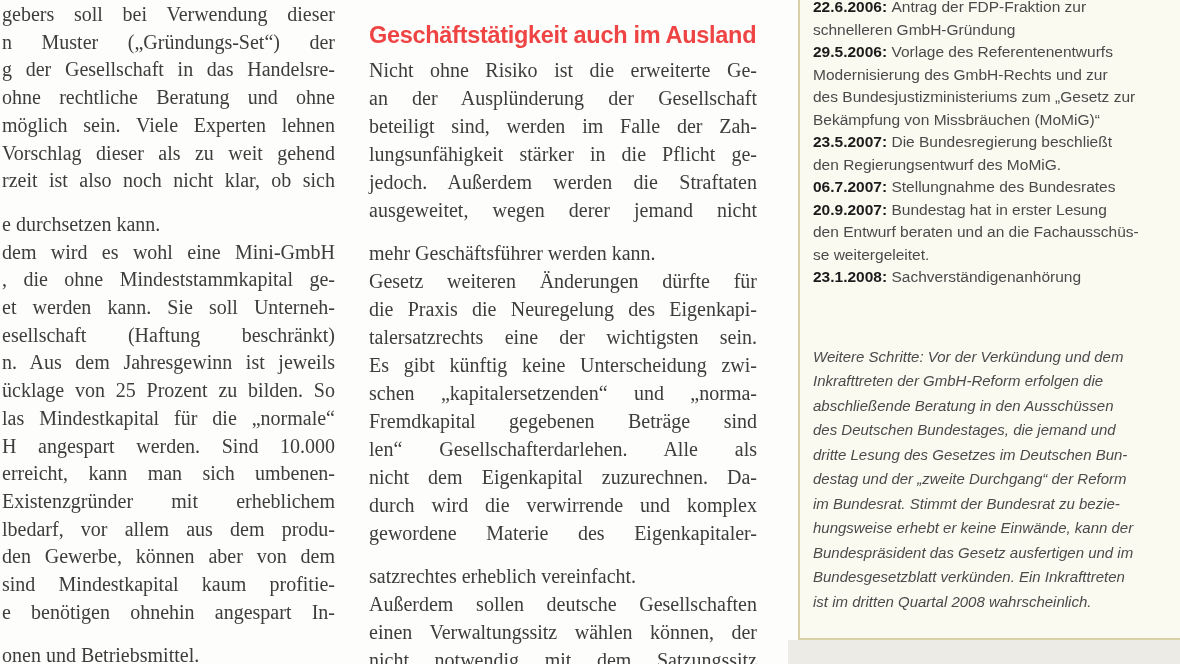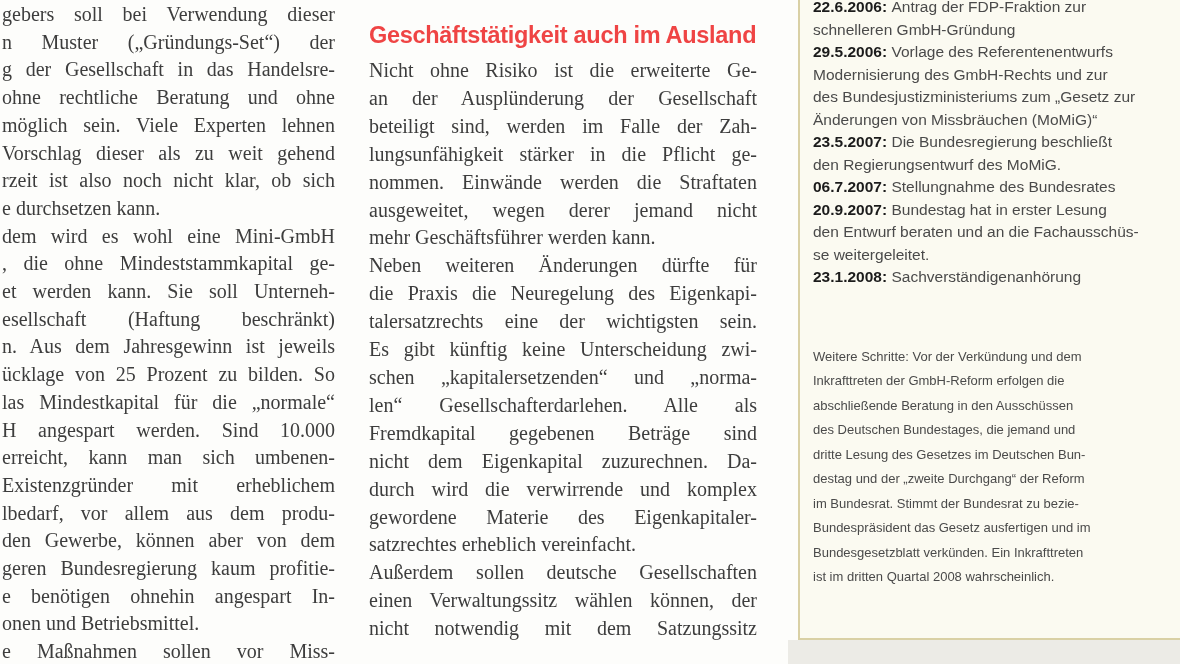--- a/index.html
+++ b/index.html
@@ -12,21 +12,21 @@
   .page { position: relative; width: 968px; height: 664px; }
 
   
   .serif-col { color: #3d3d3d; font-size: 20px; }
   .serif-col .line {
     text-align: justify;
     text-align-last: justify;
     white-space: nowrap;
     overflow: visible;
   }
-  .serif-col .endline { text-align-last: left; }
+  .serif-col .endline { text-align-last: left; margin-top: 16px; }
 
   .col-left {
     position: absolute; left: 2px; top: 1px; width: 333px;
     line-height: 27.7px;
   }
   .col-mid {
     position: absolute; left: 369px; top: 0; width: 388px;
   }
   .mid-heading {
     margin: 21px 0 8px 0;
@@ -48,21 +48,21 @@
     background: #fbfaf1;
     border: 2px solid #d9d0a5;
     padding: 10px 16px 0 13px;
     font-family: "Liberation Sans", sans-serif;
     color: #4a4a4a;
   }
   .timeline { font-size: 15.5px; line-height: 22.5px; }
   .timeline .line b { color: #1b1b1b; font-weight: 700; }
   .next-steps {
     margin-top: 56px;
-    font-size: 13px; line-height: 24.5px;
+    font-size: 15px; line-height: 24.5px; font-style: italic;
   }
   .timeline .line, .next-steps .line { white-space: nowrap; }
 
   
   .below-sidebar {
     position: absolute; left: 788px; top: 640px;
     width: 392px; height: 24px;
     background: #ecebe6;
   }
 </style>
@@ -85,77 +85,78 @@
       <div class="line">et werden kann. Sie soll Unterneh-</div>
       <div class="line">esellschaft (Haftung beschränkt)</div>
       <div class="line">n. Aus dem Jahresgewinn ist jeweils</div>
       <div class="line">ücklage von 25 Prozent zu bilden. So</div>
       <div class="line">las Mindestkapital für die „normale“</div>
       <div class="line">H angespart werden. Sind 10.000</div>
       <div class="line">erreicht, kann man sich umbenen-</div>
       <div class="line">Existenzgründer mit erheblichem</div>
       <div class="line">lbedarf, vor allem aus dem produ-</div>
       <div class="line">den Gewerbe, können aber von dem</div>
-      <div class="line">geren Bundesregierung kaum profitie-</div>
+      <div class="line">sind Mindestkapital kaum profitie-</div>
       <div class="line">e benötigen ohnehin angespart In-</div>
       <div class="line endline">onen und Betriebsmittel.</div>
       <div class="line">e Maßnahmen sollen vor Miss-</div>
     </section>
 
   <section class="col-mid">
     <h2 class="mid-heading">Geschäftstätigkeit auch im Ausland</h2>
     <div class="mid-body serif-col">
         <div class="line">Nicht ohne Risiko ist die erweiterte Ge-</div>
         <div class="line">an der Ausplünderung der Gesellschaft</div>
         <div class="line">beteiligt sind, werden im Falle der Zah-</div>
         <div class="line">lungsunfähigkeit stärker in die Pflicht ge-</div>
-        <div class="line">nommen. Einwände werden die Straftaten</div>
+        <div class="line">jedoch. Außerdem werden die Straftaten</div>
         <div class="line">ausgeweitet, wegen derer jemand nicht</div>
         <div class="line endline">mehr Geschäftsführer werden kann.</div>
-        <div class="line">Neben weiteren Änderungen dürfte für</div>
+        <div class="line">Gesetz weiteren Änderungen dürfte für</div>
         <div class="line">die Praxis die Neuregelung des Eigenkapi-</div>
         <div class="line">talersatzrechts eine der wichtigsten sein.</div>
         <div class="line">Es gibt künftig keine Unterscheidung zwi-</div>
         <div class="line">schen „kapitalersetzenden“ und „norma-</div>
+        <div class="line">Fremdkapital gegebenen Beträge sind</div>
         <div class="line">len“ Gesellschafterdarlehen. Alle als</div>
-        <div class="line">Fremdkapital gegebenen Beträge sind</div>
         <div class="line">nicht dem Eigenkapital zuzurechnen. Da-</div>
         <div class="line">durch wird die verwirrende und komplex</div>
         <div class="line">gewordene Materie des Eigenkapitaler-</div>
         <div class="line endline">satzrechtes erheblich vereinfacht.</div>
         <div class="line">Außerdem sollen deutsche Gesellschaften</div>
         <div class="line">einen Verwaltungssitz wählen können, der</div>
         <div class="line">nicht notwendig mit dem Satzungssitz</div>
       </div>
   </section>
 
   <aside class="sidebar">
     <div class="timeline">
         <div class="line"><b>22.6.2006: </b>Antrag der FDP-Fraktion zur</div>
         <div class="line">schnelleren GmbH-Gründung</div>
         <div class="line"><b>29.5.2006: </b>Vorlage des Referentenentwurfs</div>
         <div class="line">Modernisierung des GmbH-Rechts und zur</div>
         <div class="line">des Bundesjustizministeriums zum „Gesetz zur</div>
-        <div class="line">Änderungen von Missbräuchen (MoMiG)“</div>
+        <div class="line">Bekämpfung von Missbräuchen (MoMiG)“</div>
         <div class="line"><b>23.5.2007: </b>Die Bundesregierung beschließt</div>
         <div class="line">den Regierungsentwurf des MoMiG.</div>
         <div class="line"><b>06.7.2007: </b>Stellungnahme des Bundesrates</div>
         <div class="line"><b>20.9.2007: </b>Bundestag hat in erster Lesung</div>
         <div class="line">den Entwurf beraten und an die Fachausschüs-</div>
         <div class="line">se weitergeleitet.</div>
         <div class="line"><b>23.1.2008: </b>Sachverständigenanhörung</div>
       </div>
     <div class="next-steps">
         <div class="line">Weitere Schritte: Vor der Verkündung und dem</div>
         <div class="line">Inkrafttreten der GmbH-Reform erfolgen die</div>
         <div class="line">abschließende Beratung in den Ausschüssen</div>
         <div class="line">des Deutschen Bundestages, die jemand und</div>
         <div class="line">dritte Lesung des Gesetzes im Deutschen Bun-</div>
         <div class="line">destag und der „zweite Durchgang“ der Reform</div>
         <div class="line">im Bundesrat. Stimmt der Bundesrat zu bezie-</div>
+        <div class="line">hungsweise erhebt er keine Einwände, kann der</div>
         <div class="line">Bundespräsident das Gesetz ausfertigen und im</div>
         <div class="line">Bundesgesetzblatt verkünden. Ein Inkrafttreten</div>
         <div class="line">ist im dritten Quartal 2008 wahrscheinlich.</div>
       </div>
   </aside>
 
   <div class="below-sidebar"></div>
 
 </div>
 

